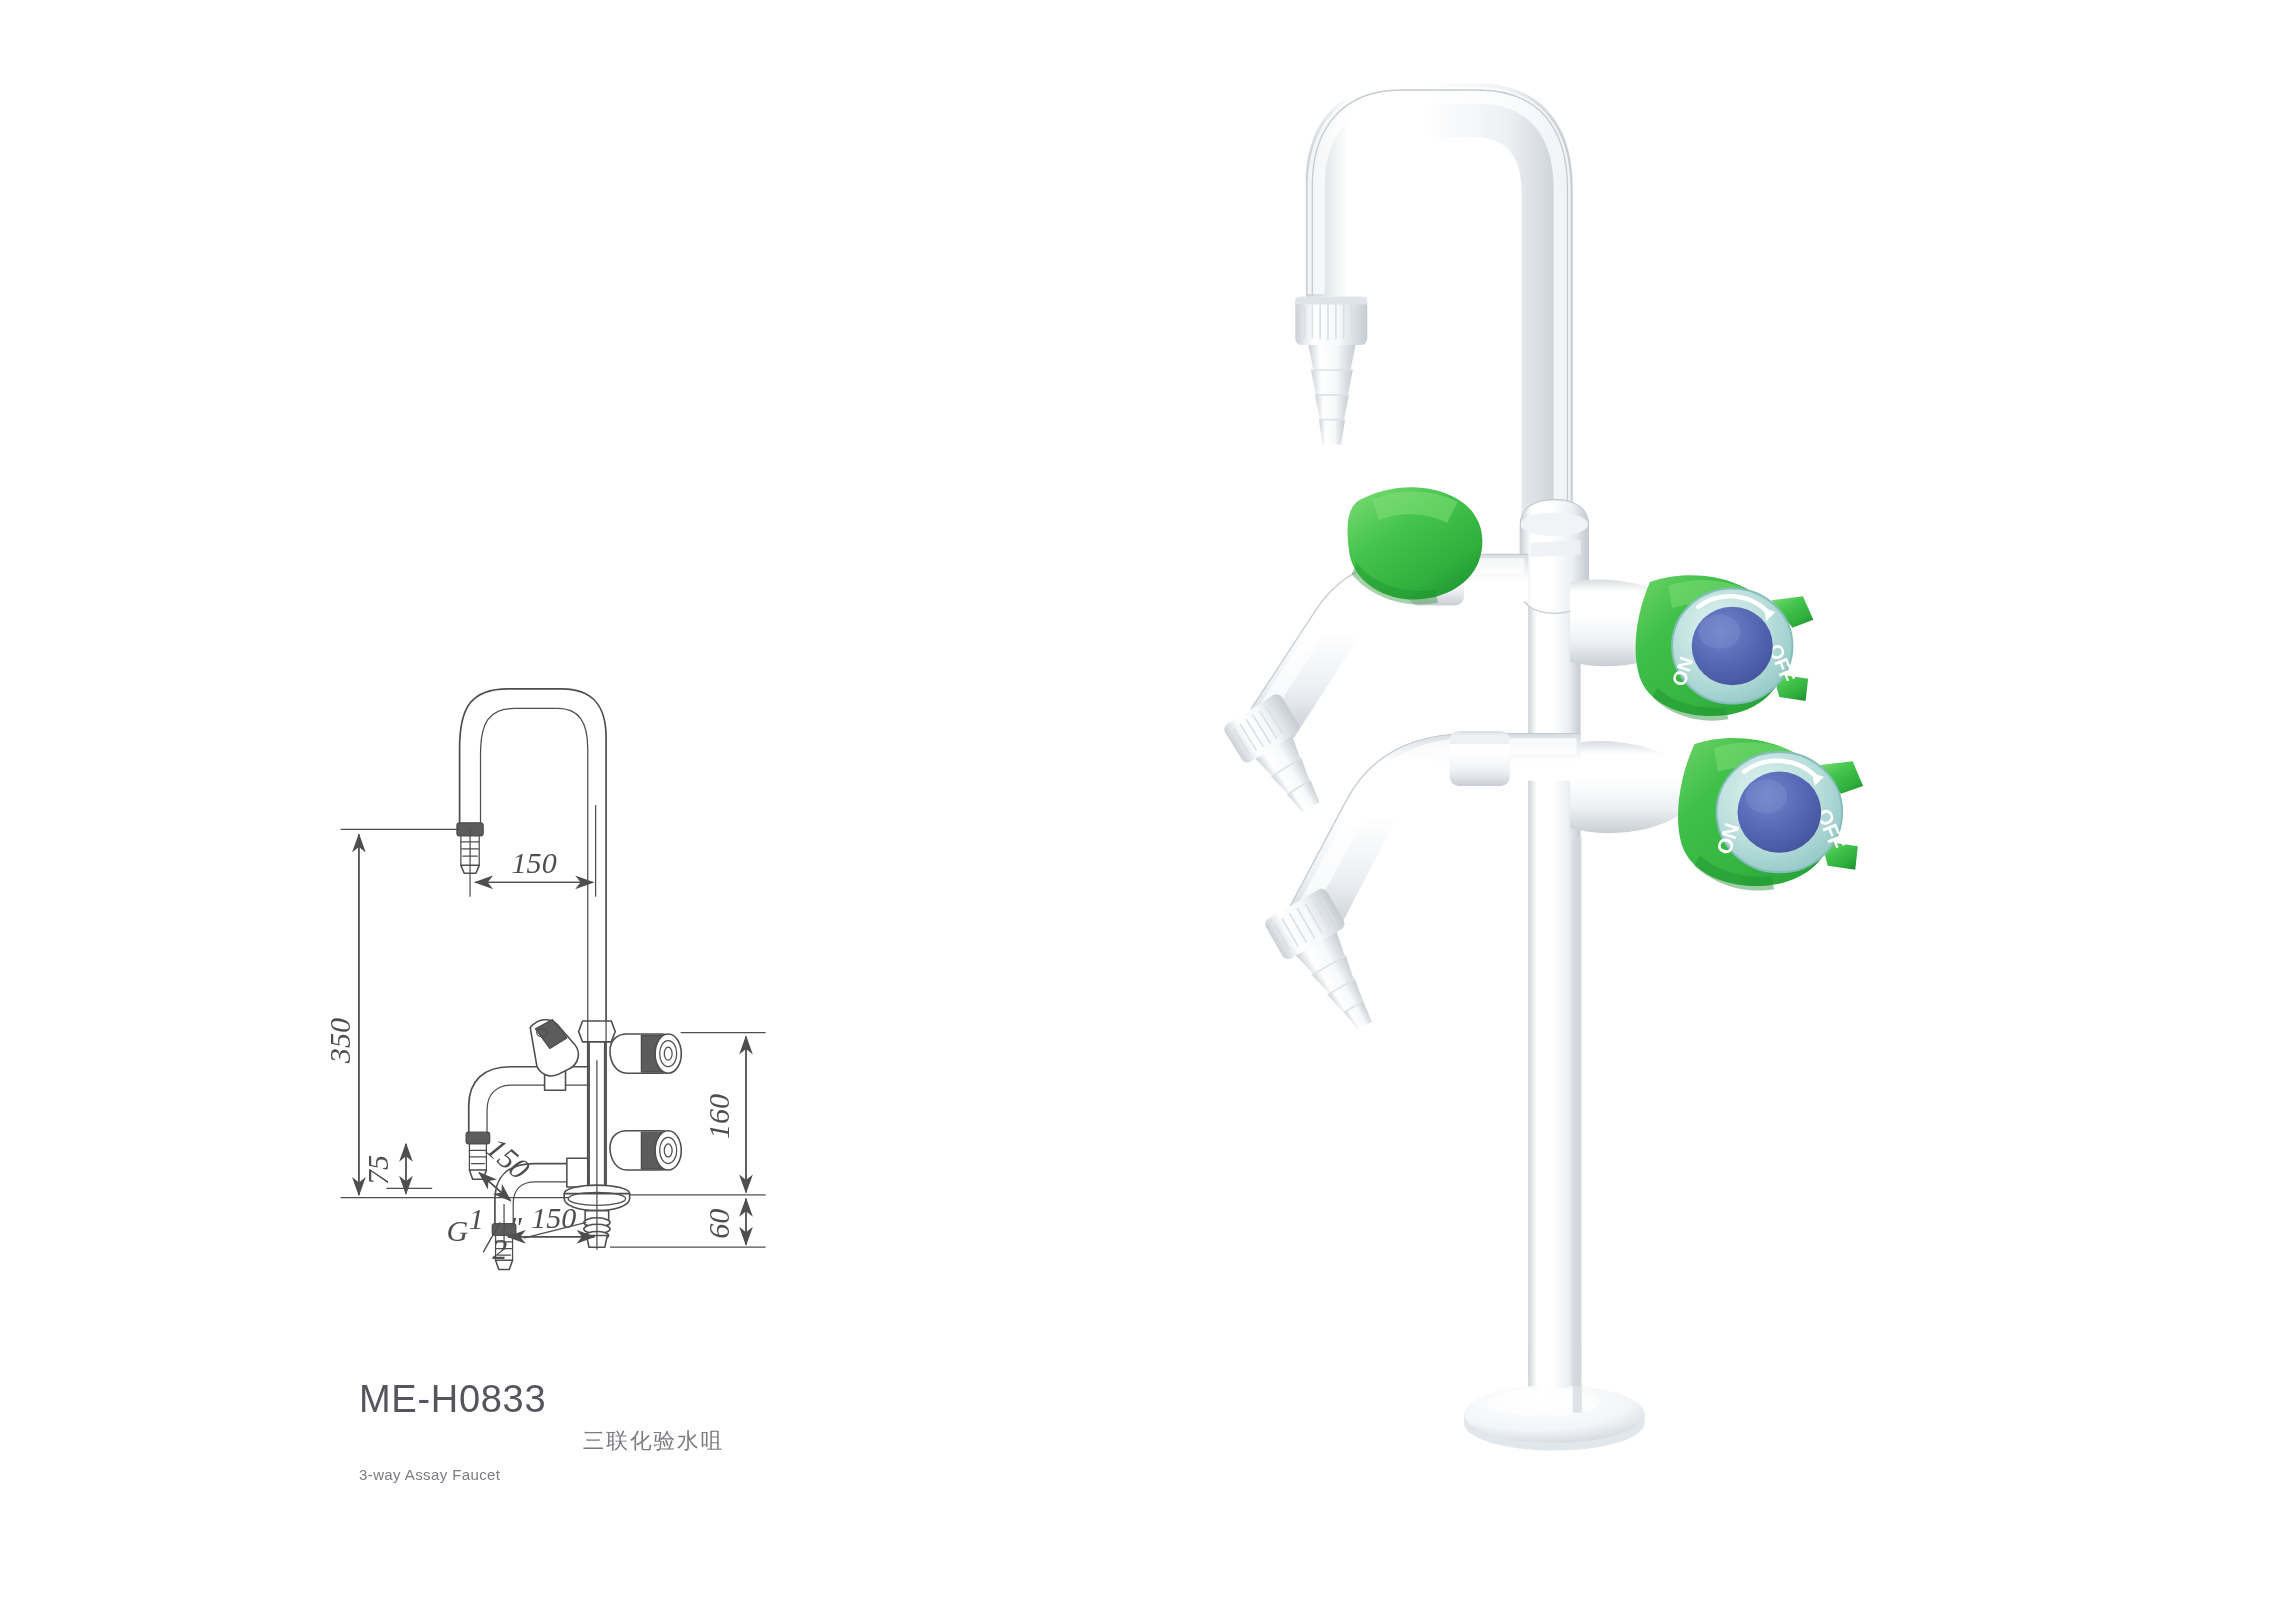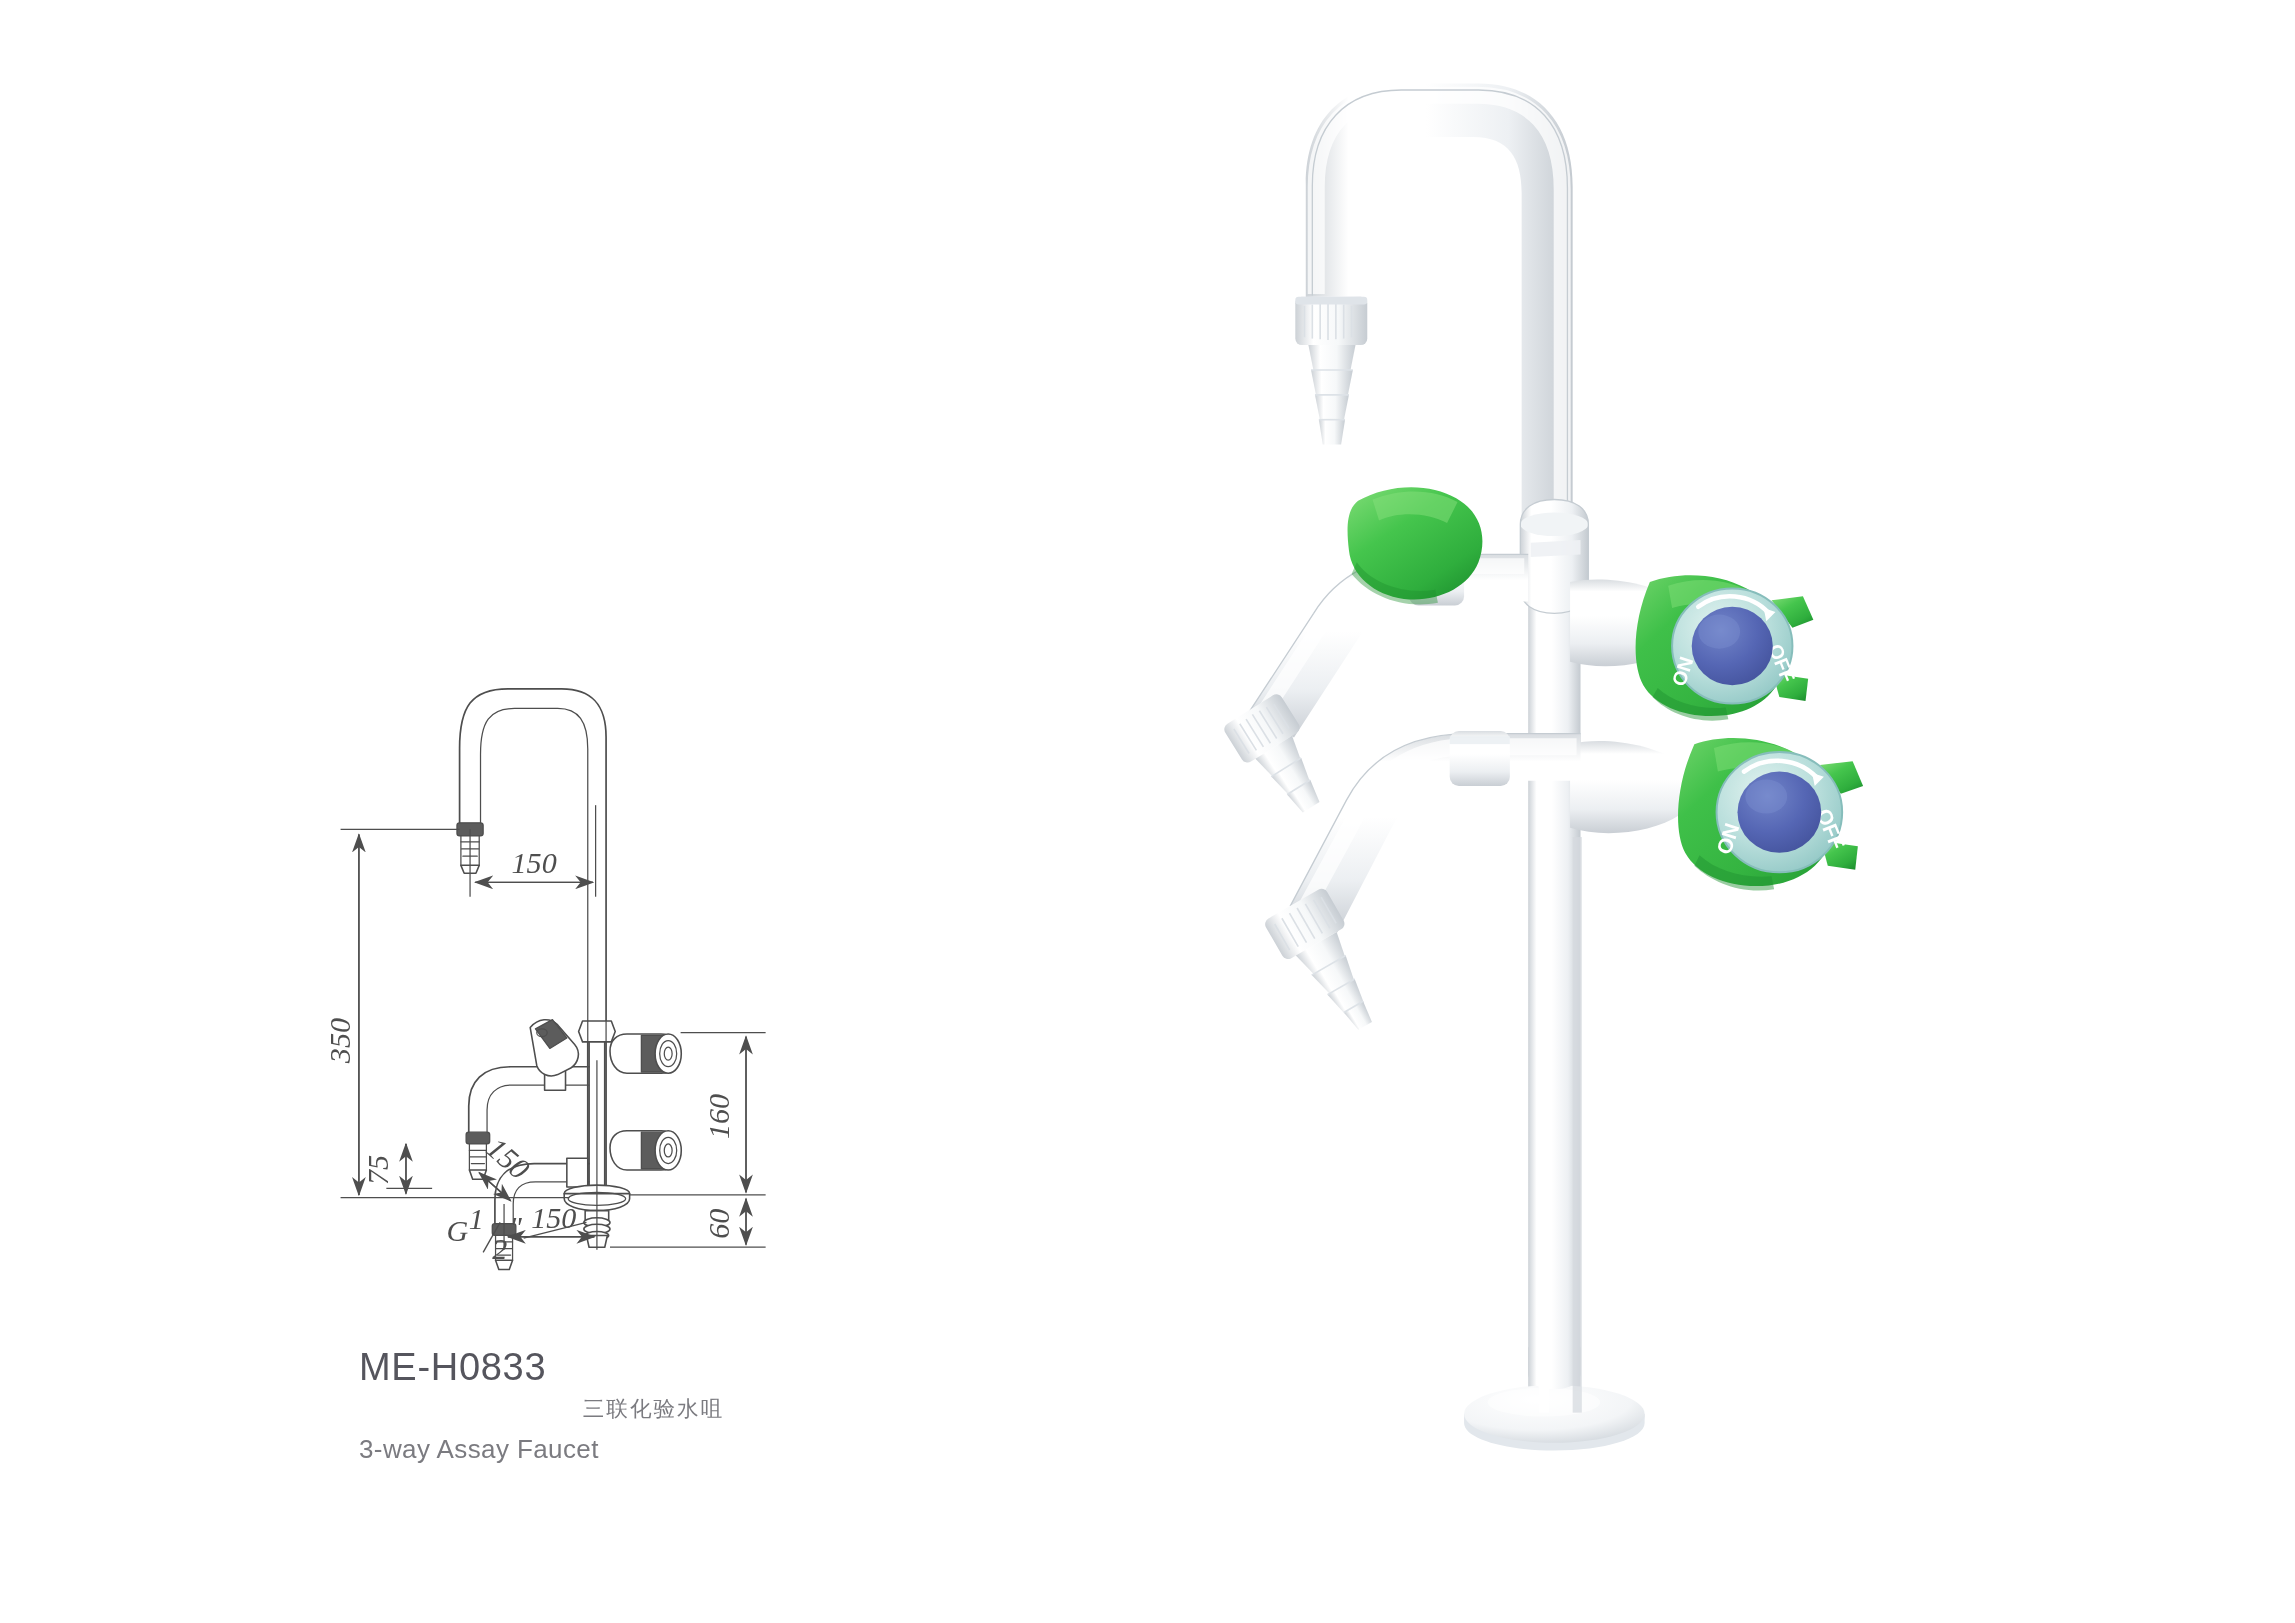--- a/index.html
+++ b/index.html
@@ -12,31 +12,31 @@
 
   
   #drawing{position:absolute;left:314px;top:609px;width:694px;height:667px;}
   #drawing svg{display:block;width:100%;height:100%;overflow:visible;}
 
   
   #render{position:absolute;left:1086px;top:65px;width:1112px;height:1459px;}
   #render svg{display:block;width:100%;height:100%;overflow:visible;}
 
   
-  #caption{position:absolute;left:359px;top:1348px;width:589px;}
+  #caption{position:absolute;left:359px;top:1380px;width:589px;}
   .cap-model{
     font-size:38px;color:#55555d;letter-spacing:0.7px;
     line-height:1.05;font-weight:400;white-space:nowrap;
   }
   .cap-cn{
     font-size:21.6px;color:#7b7b80;letter-spacing:2px;
     margin-top:9.2px;line-height:1.1;white-space:nowrap;text-align:center;
   }
   .cap-en{
-    font-size:26px;color:#7b7b80;letter-spacing:0.4px;
+    font-size:15px;color:#7b7b80;letter-spacing:0.4px;
     margin-top:14.4px;line-height:1.1;white-space:nowrap;
   }
 </style>
 </head>
 <body>
 
 <div id="sheet">
 
   <div id="drawing">
     <svg viewBox="0 0 1060 1020" xmlns="http://www.w3.org/2000/svg">

